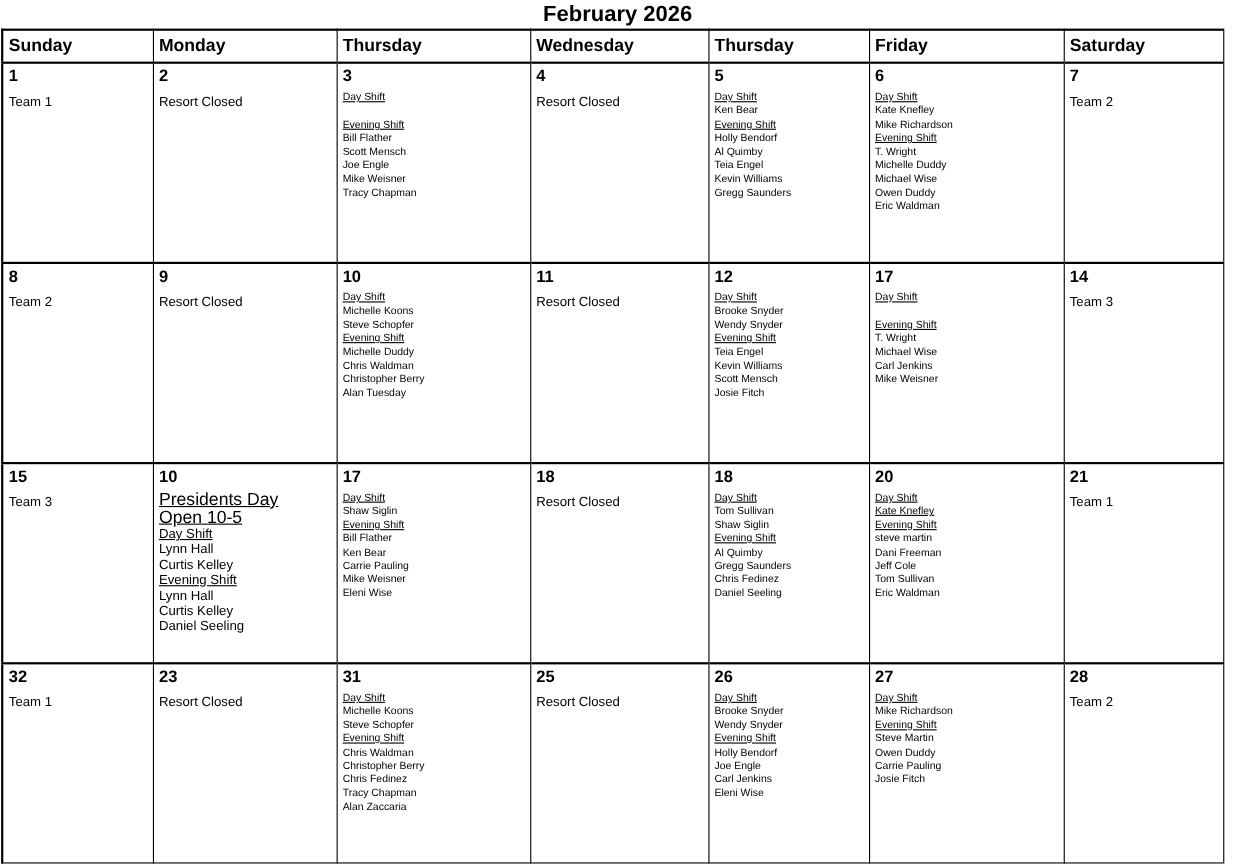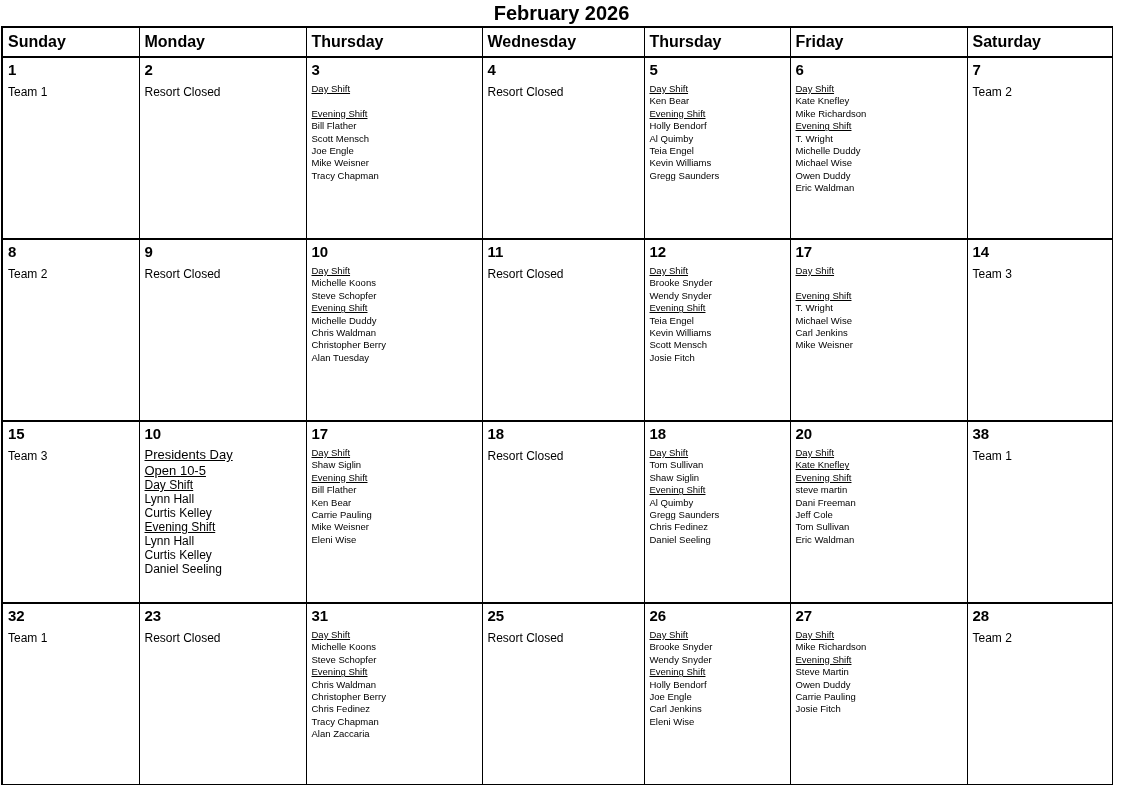--- a/index.html
+++ b/index.html
@@ -108,21 +108,21 @@
     height: 12.4px;
   }
 
   
   .cell-large .shift-label,
   .cell-large .shift-name {
     font-size: 12px;
     line-height: 14px;
   }
   .holiday-line {
-    font-size: 13px;
+    font-size: 16px;
     line-height: 15.5px;
     text-decoration: underline;
     white-space: nowrap;
   }
   .spacer-3 { height: 4px; }
 </style>
 </head>
 <body>
 
 <div id="calendar-page">
@@ -391,21 +391,21 @@
                 <div class="shift-label">Evening Shift</div>
                 <div class="shift-name">steve martin</div>
                 <div class="shift-name">Dani Freeman</div>
                 <div class="shift-name">Jeff Cole</div>
                 <div class="shift-name">Tom Sullivan</div>
                 <div class="shift-name">Eric Waldman</div>
               </div>
             </div>
           </td>
           <td class="day-cell">
-            <div class="day-number">38</div>
+            <div class="day-number">21</div>
             <div class="cell-body">
               <div class="big-note">Team 1</div>
             </div>
           </td>
         </tr>
         <tr>
           <td class="day-cell">
             <div class="day-number">32</div>
             <div class="cell-body">
               <div class="big-note">Team 1</div>

